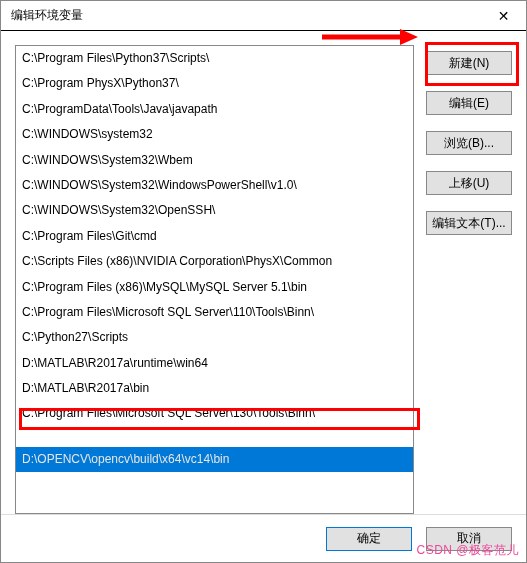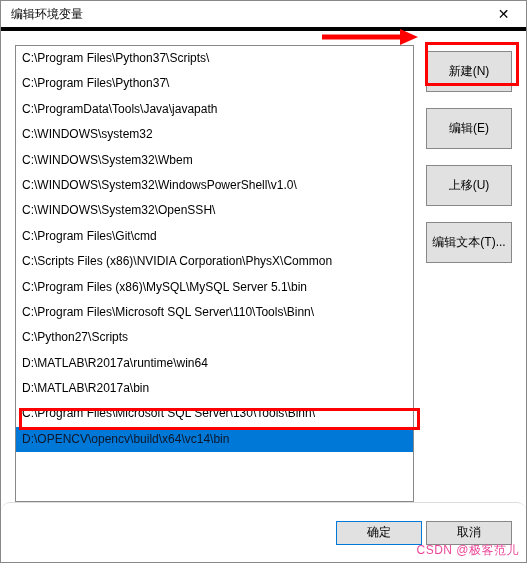--- a/index.html
+++ b/index.html
@@ -20,21 +20,21 @@
       position: relative;
       display: flex;
       flex-direction: column;
     }
     .titlebar {
       height: 30px;
       display: flex;
       align-items: center;
       justify-content: space-between;
       padding-left: 10px;
-      border-bottom: 4px solid #000000;
+      border-bottom: 1px solid #000000;
     }
     .title-text { font-size: 12px; }
     .close-btn {
       width: 45px;
       height: 30px;
       display: flex;
       align-items: center;
       justify-content: center;
       font-size: 14px;
       cursor: pointer;
@@ -56,48 +56,48 @@
       padding: 4px 6px;
       font-size: 12px;
       white-space: nowrap;
       overflow: hidden;
       text-overflow: ellipsis;
       cursor: default;
       line-height: 1.45;
     }
     .list-item.selected {
       background: #0078d7;
-      color: #0f172a;
+      color: #e5e5e5;
+      margin-top: 20px;
     }
     .buttons {
       width: 86px;
       display: flex;
       flex-direction: column;
       gap: 16px;
       padding-top: 6px;
     }
     .btn {
-      height: 41px;
+      height: 24px;
       border: 1px solid #888;
       background: #e1e1e1;
       font-size: 12px;
       cursor: pointer;
       display: flex;
       align-items: center;
       justify-content: center;
     }
     .footer {
-      height: 60px;
+      height: 48px;
       display: flex;
       align-items: center;
       justify-content: flex-end;
-      gap: 4px;
+      gap: 14px;
       padding: 0 14px;
       border-top: 1px solid #ddd;
-      border-radius: 9px;
     }
     .footer .btn {
       width: 86px;
       height: 24px;
     }
     .footer .btn.ok {
       border: 1px solid #0078d7;
     }
     
     .anno {
@@ -132,40 +132,41 @@
     <span class="title-text">编辑环境变量</span>
     <div class="close-btn">
       <span>✕</span>
     </div>
   </div>
 
   <div class="content">
 
     <div class="list-panel" id="list-panel">
         <div class="list-item">C:\Program Files\Python37\Scripts\</div>
-        <div class="list-item">C:\Program Files\Python37\</div>
+        <div class="list-item">C:\Program PhysX\Python37\</div>
         <div class="list-item">C:\ProgramData\Tools\Java\javapath</div>
         <div class="list-item">C:\WINDOWS\system32</div>
         <div class="list-item">C:\WINDOWS\System32\Wbem</div>
         <div class="list-item">C:\WINDOWS\System32\WindowsPowerShell\v1.0\</div>
         <div class="list-item">C:\WINDOWS\System32\OpenSSH\</div>
         <div class="list-item">C:\Program Files\Git\cmd</div>
         <div class="list-item">C:\Scripts Files (x86)\NVIDIA Corporation\PhysX\Common</div>
         <div class="list-item">C:\Program Files (x86)\MySQL\MySQL Server 5.1\bin</div>
         <div class="list-item">C:\Program Files\Microsoft SQL Server\110\Tools\Binn\</div>
         <div class="list-item">C:\Python27\Scripts</div>
         <div class="list-item">D:\MATLAB\R2017a\runtime\win64</div>
         <div class="list-item">D:\MATLAB\R2017a\bin</div>
         <div class="list-item">C:\Program Files\Microsoft SQL Server\130\Tools\Binn\</div>
         <div class="list-item selected">D:\OPENCV\opencv\build\x64\vc14\bin</div>
       </div>
 
     <div class="buttons">
       <button class="btn">新建(N)</button>
       <button class="btn">编辑(E)</button>
+      <button class="btn">浏览(B)...</button>
       <button class="btn">上移(U)</button>
       <button class="btn">编辑文本(T)...</button>
     </div>
 
   </div>
 
   <div class="footer">
     <button class="btn ok">确定</button>
     <button class="btn">取消</button>
   </div>

